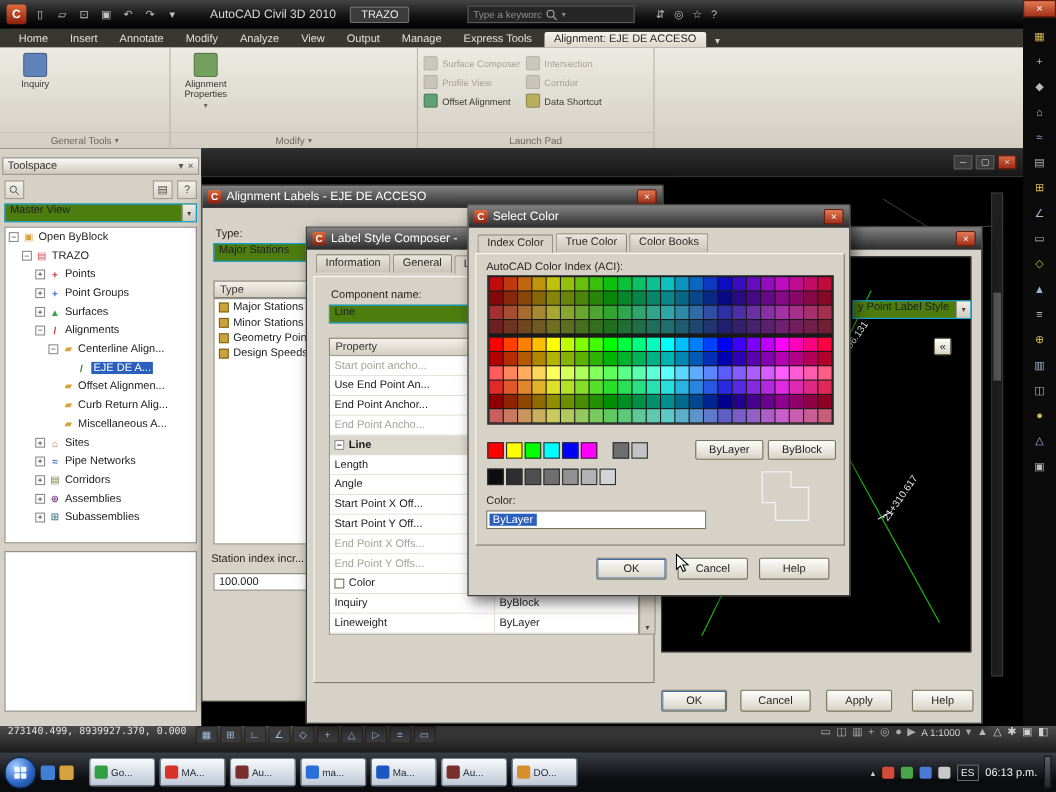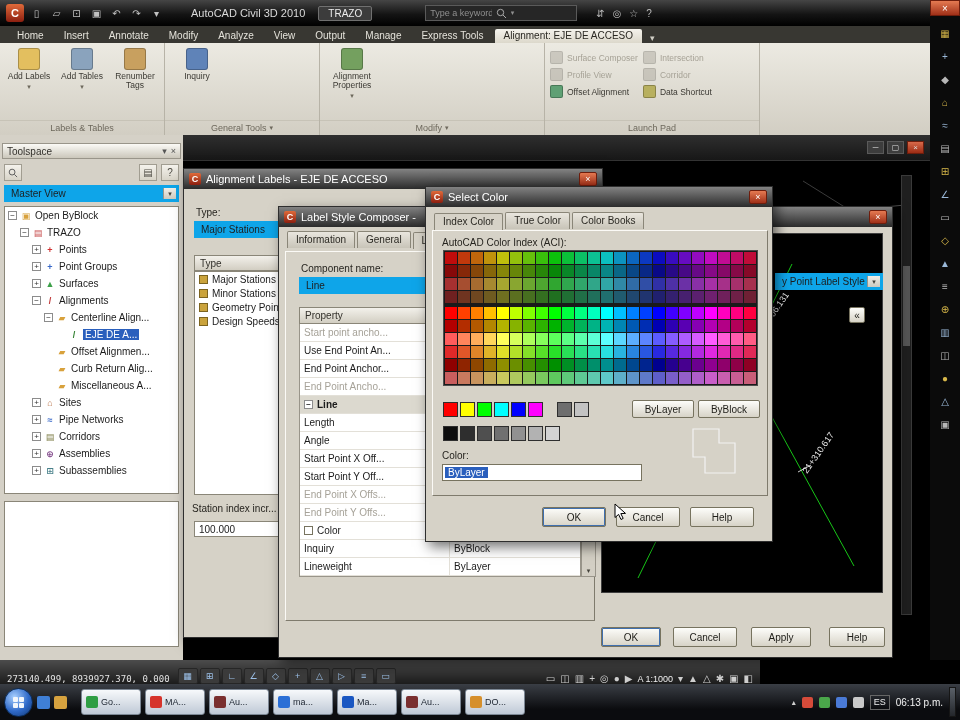--- a/index.html
+++ b/index.html
@@ -52,21 +52,21 @@
   #toolspace{left:0;top:135px;width:190px;height:547px;background:#d5d1c7;border-right:1px solid #8b8779}
   .ts-titlebar{position:absolute;left:2px;top:8px;width:179px;height:16px;
     background:linear-gradient(#fbfaf6,#cbc7bb);border:1px solid #99958a;display:flex;align-items:center;
     padding:0 4px;font-size:10px;color:#33312c;gap:4px}
   .ts-titlebar .sp{flex:1}
   .ts-mini{font-size:9px;color:#555}
   #ts-toolbar{position:absolute;left:2px;top:28px;width:179px;height:19px;display:flex;align-items:center;gap:4px;padding:0 2px}
   .ts-tool{width:18px;height:17px;border:1px solid #a19d91;background:linear-gradient(#f4f2ec,#d8d4c8);
     display:flex;align-items:center;justify-content:center;font-size:10px;color:#4a4840}
   #ts-toolbar .sp{flex:1}
-  .combo{background:#0ea5e9;border:3px solid #0ea5e9;display:flex;align-items:flex-end;font-size:10px;color:#1e1e1e}
+  .combo{background:#4d7c0f;border:1px solid #0ea5e9;display:flex;align-items:flex-start;font-size:10px;color:#1e1e1e}
   .combo .cval{flex:1;padding:0 4px;white-space:nowrap;overflow:hidden}
   .combo .arrow{width:13px;align-self:stretch;background:linear-gradient(#f1efe9,#cecabf);
     border-left:1px solid #99958a;display:flex;align-items:center;justify-content:center;font-size:7px;color:#44423b}
   #ts-view{position:absolute;left:4px;top:50px;width:175px;height:17px}
   #ts-tree{position:absolute;left:4px;top:71px;width:175px;height:288px;background:#fff;border:1px solid #8a8678;overflow:hidden}
   .trow{height:17px;display:flex;align-items:center;font-size:10px;color:#1b1b1b;white-space:nowrap}
   .texp{width:9px;height:9px;flex:none;border:1px solid #8c8c8c;background:#fff;font-size:8px;line-height:7px;
     text-align:center;color:#333;margin-right:3px}
   .texp-sp{width:12px;flex:none}
   .ticon{width:12px;flex:none;text-align:center;font-size:9px;font-weight:bold;margin-right:3px}
@@ -135,22 +135,22 @@
   #sc-grid{position:absolute;left:17px;top:63px;border:1px solid #4d4d4d;background:#1a1a1a;padding:1px}
   .aci-row{display:flex;gap:1px;margin-top:1px}
   .aci-row:first-child{margin-top:0}
   .aci-cell{width:12px;height:12px}
   .sw{width:15px;height:15px;border:1px solid #2e2e2e;flex:none}
   #sc-std,#sc-grayrow{position:absolute;display:flex;gap:2px}
   .cinput{background:#fff;border:1px solid #77735f;display:flex;align-items:center;padding:0 2px;font-size:10px}
   .selhl{background:#2a5fbd;color:#fff;padding:0 3px}
 
   
-  #statusbar{left:0;top:660px;width:760px;height:24px;background:linear-gradient(#4c4c4c,#1c1c1c);
-    display:flex;align-items:flex-end;gap:8px;padding:0 7px}
+  #statusbar{left:0;top:660px;width:960px;height:24px;background:linear-gradient(#4c4c4c,#1c1c1c);
+    display:flex;align-items:flex-start;gap:8px;padding:0 7px}
   #coords{font-family:"DejaVu Sans Mono","Liberation Mono",monospace;font-size:9px;color:#e2e2e2;white-space:nowrap}
   #st-toggles{display:flex;gap:2px}
   .stog{width:20px;height:16px;background:#3b3b3b;border:1px solid #262626;border-radius:2px;
     color:#9cc0e8;font-size:9px;display:flex;align-items:center;justify-content:center}
   #st-right{margin-left:auto;display:flex;align-items:center;gap:5px}
   .sico{color:#cfcfcf;font-size:10px}
   #st-scale{color:#f0f0f0;font-size:9px;white-space:nowrap}
 
   
   #taskbar{left:0;top:684px;width:960px;height:36px;background:linear-gradient(#3a3e45,#0b0c0f 70%);
@@ -217,41 +217,20 @@
         <span class="rtab">Output</span>
         <span class="rtab">Manage</span>
         <span class="rtab">Express Tools</span>
         <span class="rtab active">Alignment: EJE DE ACCESO</span>
       </span>
     <span class="tabrow-extra">▾</span>
   </div>
 
   <div id="ribbon" class="abs">
     <div id="rpanels">
-        <div class="rpanel" style="width: 165px;">
-          <div class="rpanel-content">
-            <div class="rib-big">
-              <div class="rib-ico24" style="background: rgb(227, 191, 95);"></div>
-              <span class="lbl">Add Labels</span>
-              <span class="caret">▾</span>
-            </div>
-            <div class="rib-big">
-              <div class="rib-ico24" style="background: rgb(138, 163, 189);"></div>
-              <span class="lbl">Add Tables</span>
-              <span class="caret">▾</span>
-            </div>
-            <div class="rib-big">
-              <div class="rib-ico24" style="background: rgb(200, 160, 95);"></div>
-              <span class="lbl">Renumber Tags</span>
-            </div>
-          </div>
-          <div class="rpanel-title">
-            <span>Labels &amp; Tables</span>
-          </div>
-        </div>
         <div class="rpanel" style="width: 155px;">
           <div class="rpanel-content">
             <div class="rib-big">
               <div class="rib-ico24" style="background: rgb(95, 131, 184);"></div>
               <span class="lbl">Inquiry</span>
             </div>
           </div>
           <div class="rpanel-title">
             <span>General Tools</span>
             <span class="caret">▾</span>

